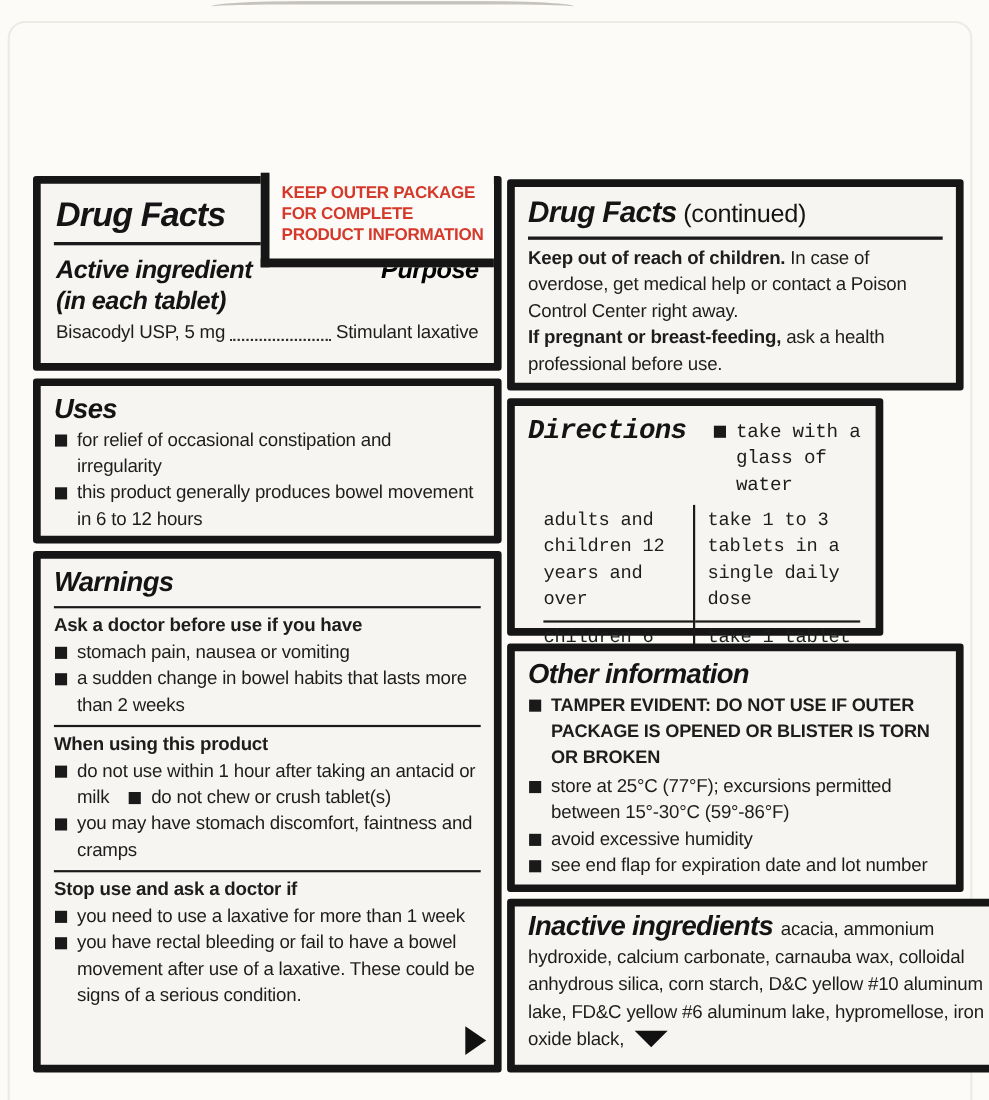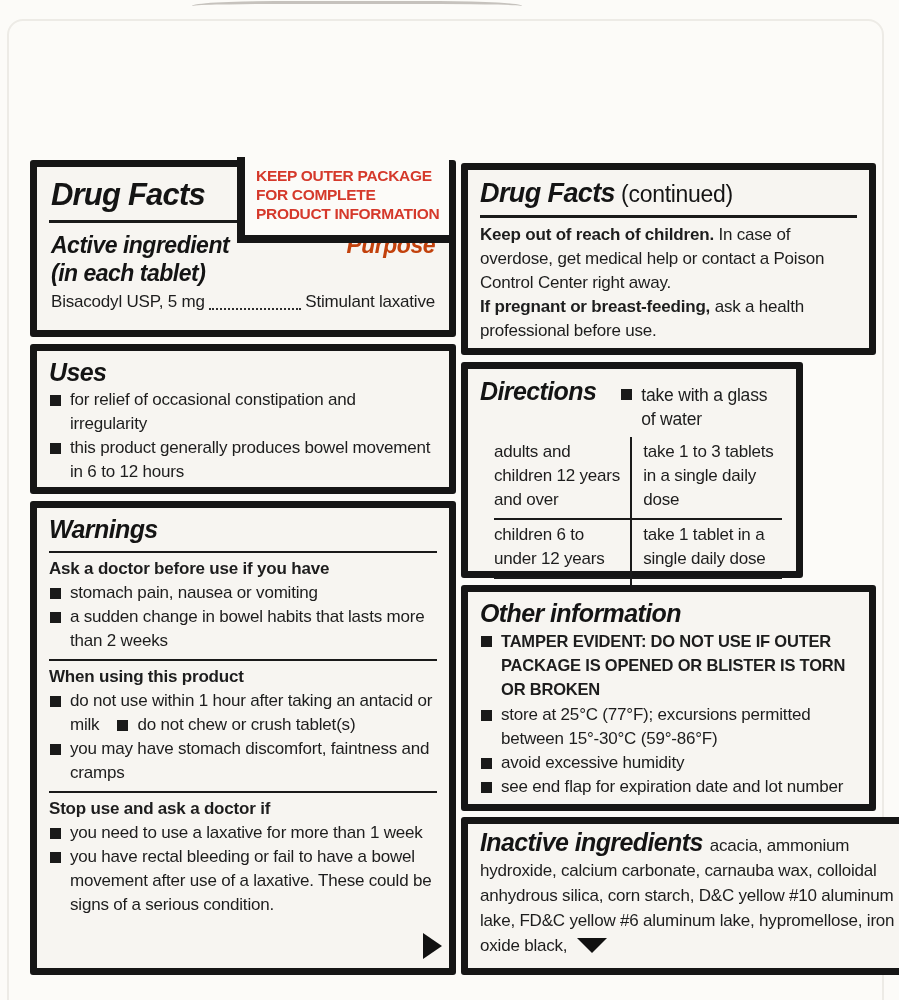--- a/index.html
+++ b/index.html
@@ -37,21 +37,21 @@
     border-radius:3px;
     padding:6px 12px 6px 12px;
     font-size:17px;
     line-height:24px;
     letter-spacing:-0.2px;
   }
   .l1{left:30px;top:160px;width:426px;height:177px;}
   .l2{left:30px;top:344px;width:426px;height:150px;}
   .l3{left:30px;top:501px;width:426px;height:474px;}
   .r1{left:461px;top:163px;width:415px;height:192px;}
-  .r2{left:461px;top:362px;width:342px;height:216px;}
+  .r2{left:461px;top:362px;width:342px;height:216px;font-family:Liberation Mono, monospace;}
   .r3{left:461px;top:585px;width:415px;height:226px;}
   .r4{left:461px;top:817px;width:460px;height:158px;}
 
   
   .notch{
     position:absolute;top:-10px;right:0;width:212px;height:86px;
     background:var(--page);
     border-left:8px solid var(--ink);
     border-bottom:8px solid var(--ink);
     padding:9px 4px 0 11px;
@@ -68,21 +68,21 @@
     font-style:italic;font-weight:bold;
     font-size:31px;line-height:36px;letter-spacing:-0.8px;
     color:#141414;
     width:198px;
     border-bottom:3px solid #1a1a1a;
     padding:4px 0 7px 2px;
     margin-bottom:6px;
   }
   .ai-row{display:flex;justify-content:space-between;align-items:flex-start;padding:2px 2px 0 2px;}
   .ai-head{font-style:italic;font-weight:bold;font-size:23px;line-height:28px;letter-spacing:-0.5px;color:#141414;}
-  .purpose{font-style:italic;font-weight:bold;font-size:23px;line-height:28px;letter-spacing:-0.5px;color:#c2410c;}
+  .purpose{font-style:italic;font-weight:bold;font-size:23px;line-height:28px;letter-spacing:-0.5px;color:#000000;}
   .dose-row{display:flex;align-items:flex-end;padding:3px 2px 0 2px;white-space:nowrap;}
   .leader{flex:1;border-bottom:2px dotted #2e2e2e;margin:0 4px 4px 4px;min-width:20px;}
 
   .sec-title{
     font-style:italic;font-weight:bold;
     font-size:25px;line-height:31px;letter-spacing:-0.6px;color:#141414;
   }
   .r1-title{
     border-bottom:3px solid #1a1a1a;
     padding:2px 0 5px 0;margin-bottom:5px;

